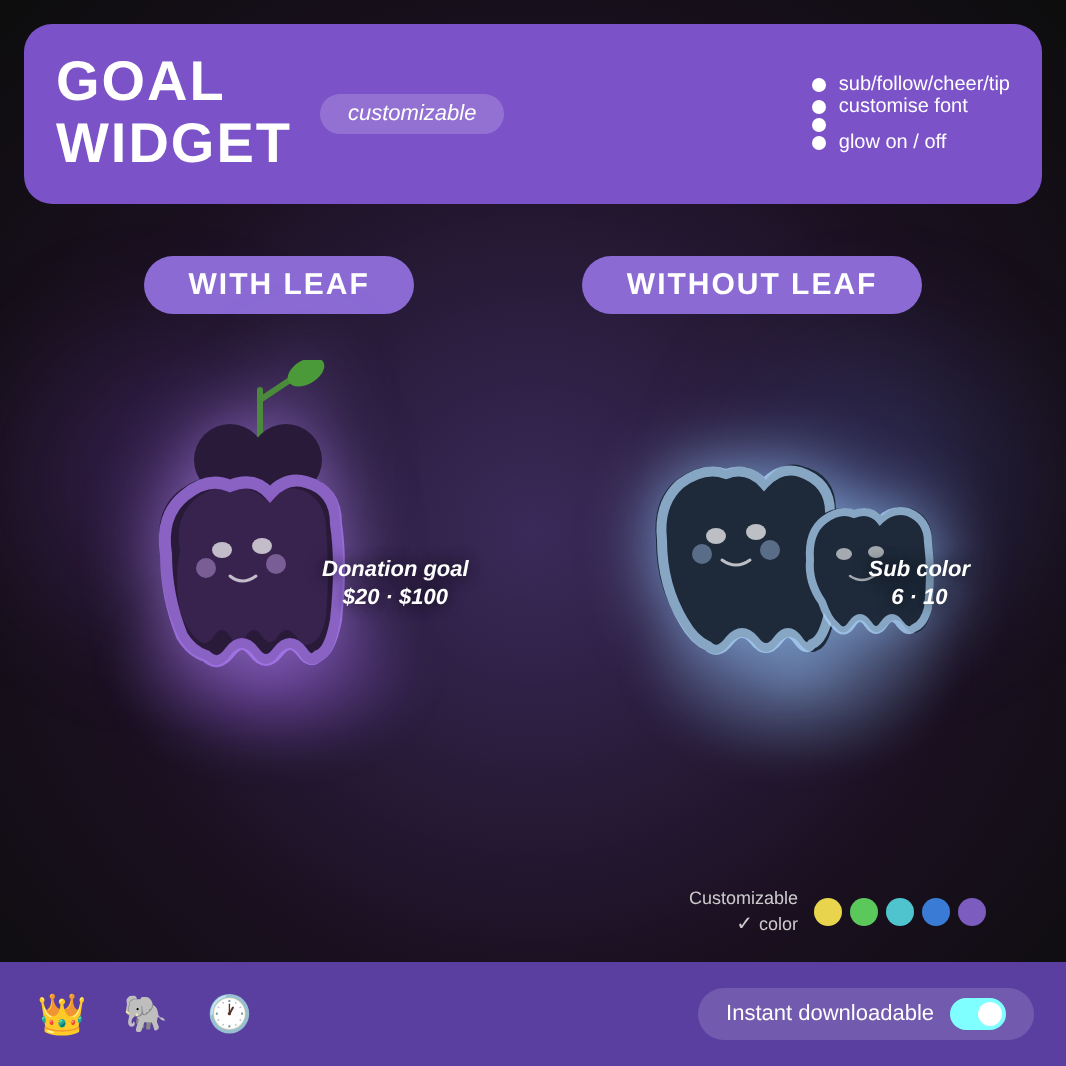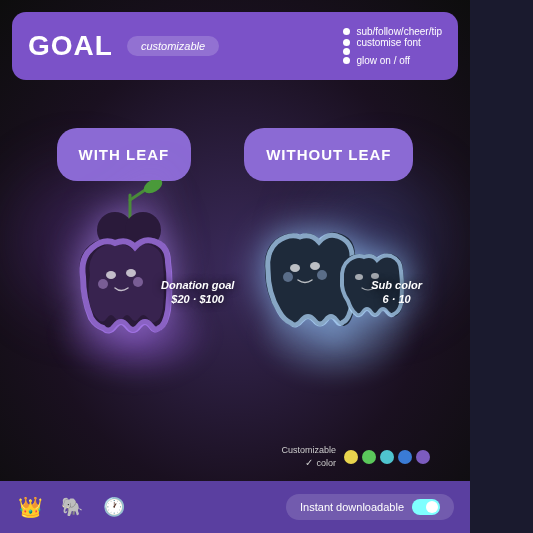--- a/index.html
+++ b/index.html
@@ -5,21 +5,21 @@
     * { margin: 0; padding: 0; box-sizing: border-box; }
     body {
       width: 533px;
       height: 533px;
       overflow: hidden;
       background: #1a1a2e;
       font-family: 'Arial', sans-serif;
     }
 
     .main-container {
-      width: 470px;
+      width: 533px;
       height: 533px;
       position: relative;
       background: radial-gradient(ellipse at center, #3a2a5a 0%, #1a1020 60%, #0d0d0d 100%);
       overflow: hidden;
     }
 
     
     .bg-blob-left {
       position: absolute;
       top: 140px;
@@ -118,21 +118,21 @@
       padding: 0 30px;
     }
 
     .section-label {
       background: #8b6ad4;
       color: #fff;
       font-weight: 900;
       font-size: 15px;
       letter-spacing: 1px;
       border-radius: 20px;
-      padding: 18px 22px;
+      padding: 6px 22px;
       text-transform: uppercase;
     }
 
     
     .ghost-left-area {
       position: absolute;
       top: 165px;
       left: 20px;
       width: 230px;
       height: 230px;
@@ -291,20 +291,21 @@
 <body>
 
 <div class="main-container">
 
   <div class="bg-blob-left"></div>
   <div class="bg-blob-right"></div>
 
   <div class="header-banner">
     <div class="header-title">
       <span>GOAL</span><br>
+      <span>WIDGET</span>
     </div>
     <div class="customizable-badge">customizable</div>
     <div class="features-list">
       <div class="feature-item">
         <div class="feature-dot"></div>
         <span>sub/follow/cheer/tip</span>
       </div>
       <div class="feature-item">
         <div class="feature-dot"></div>
         <span>customise font</span>

